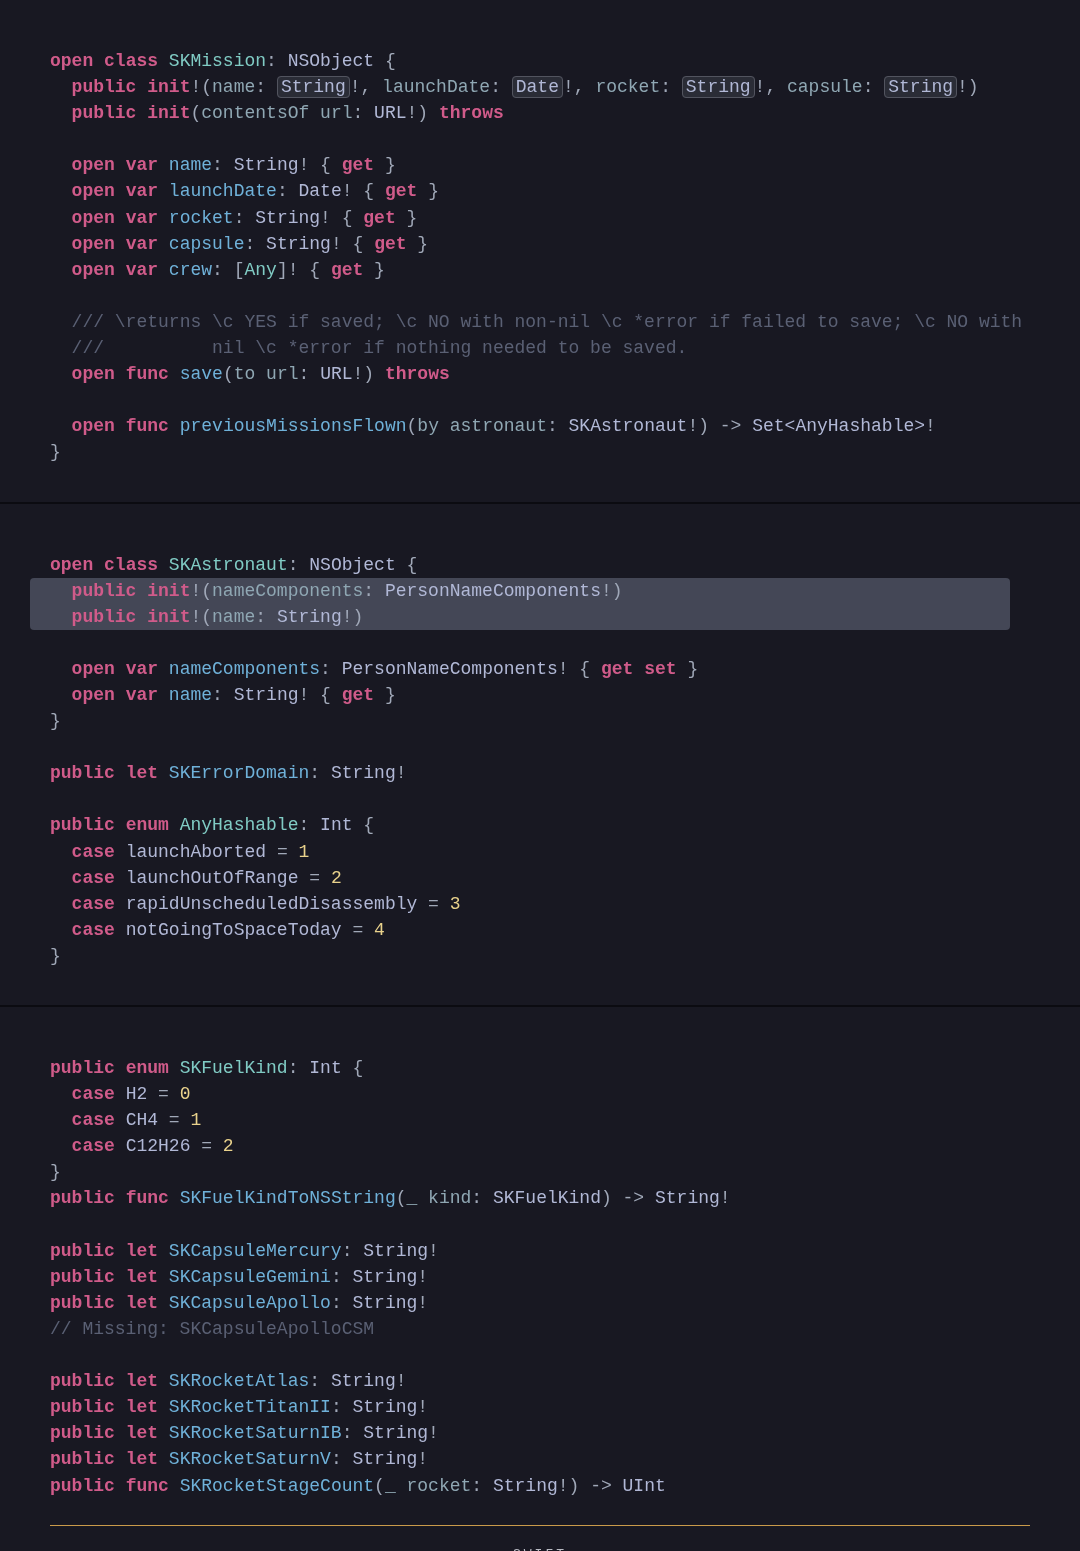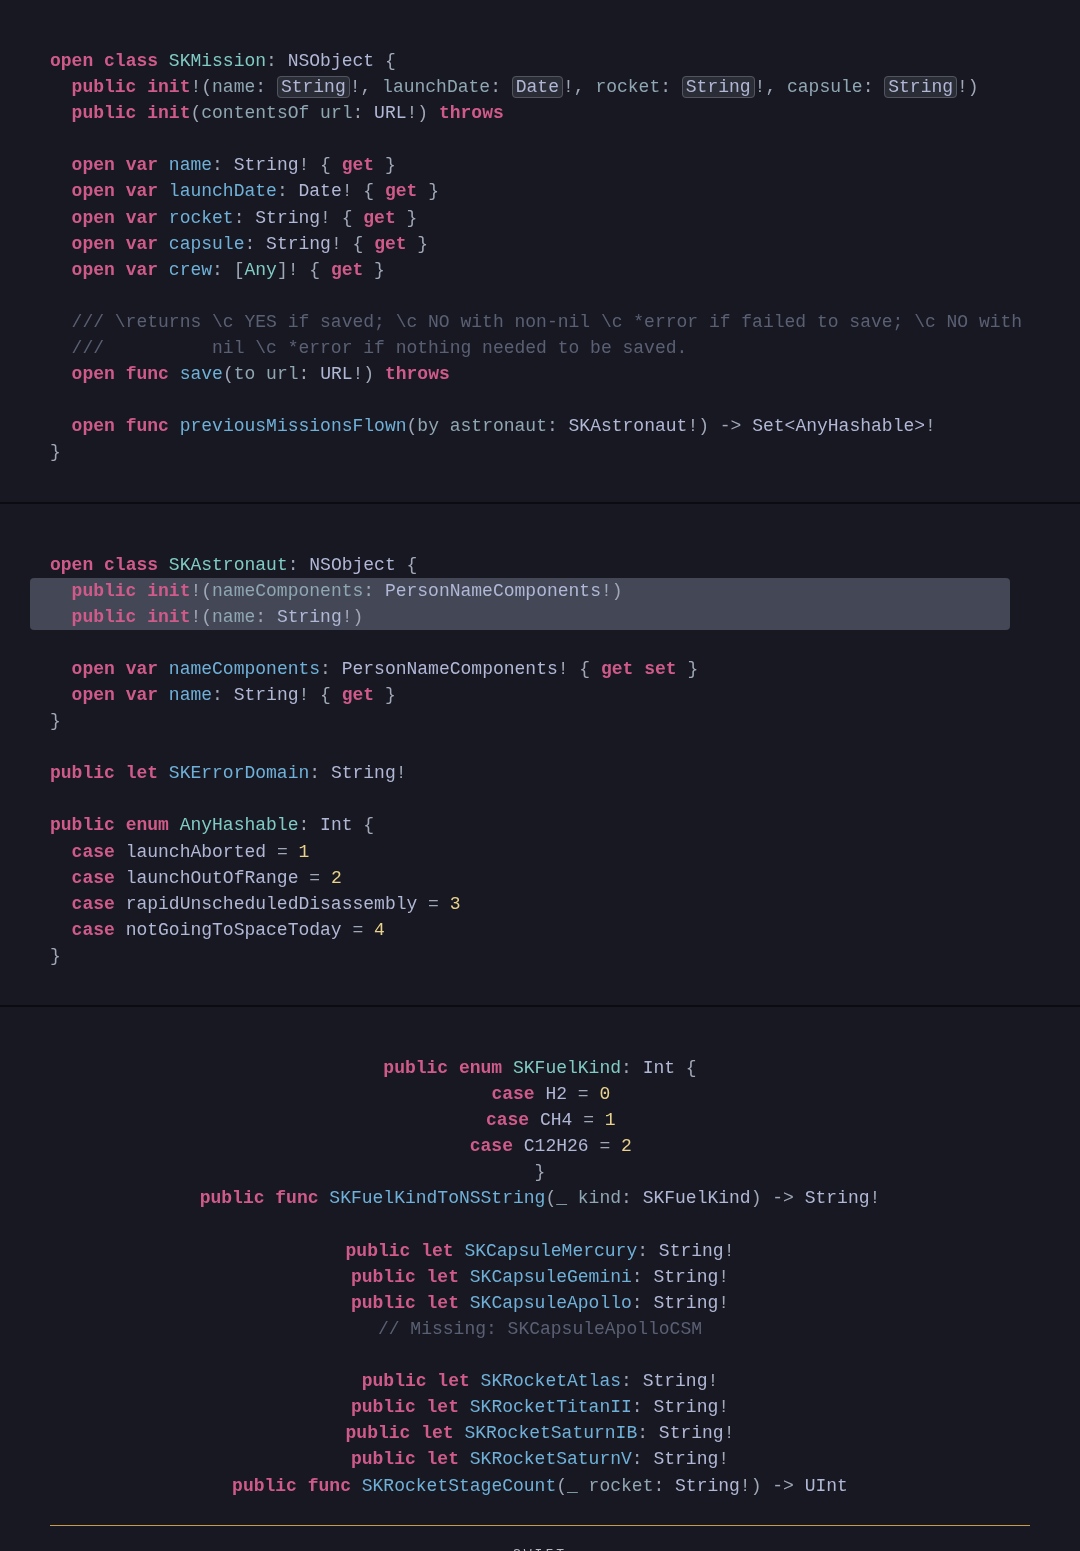--- a/index.html
+++ b/index.html
@@ -17,21 +17,20 @@
     min-height: 1551px;
     position: relative;
   }
   .block {
     padding: 48px 50px 36px 50px;
     border-bottom: 2px solid #0b0b11;
   }
   .block.last {
     border-bottom: none;
     padding-bottom: 18px;
-    text-align: center;
   }
   pre {
     margin: 0;
     font-family: Liberation Mono, monospace;
     white-space: pre;
   }
   .kw   { color: #d05b8a; font-weight: 700; }   
   .type { color: #80cbc4; }   
   .id   { color: #b1b8d6; }   
   .name { color: #6fb1d9; }   

